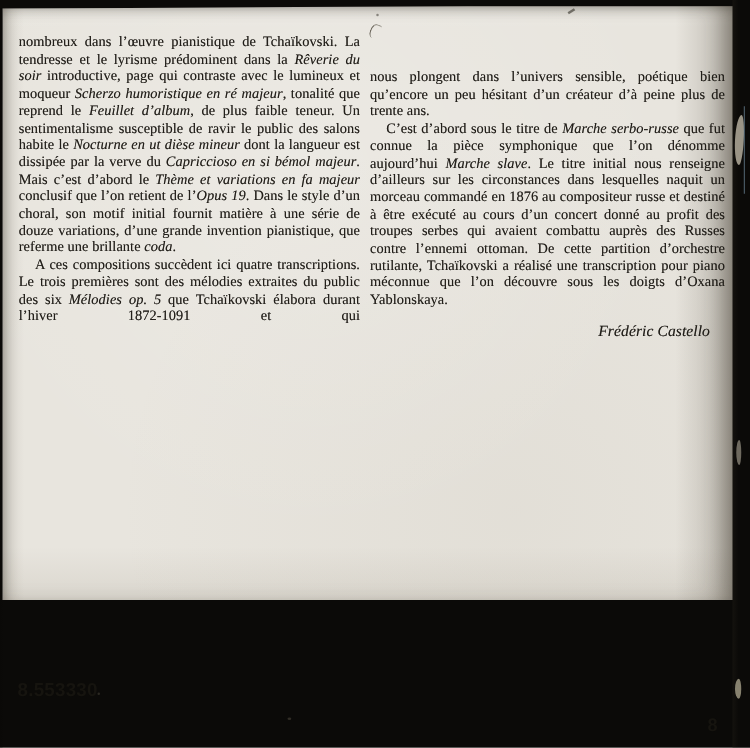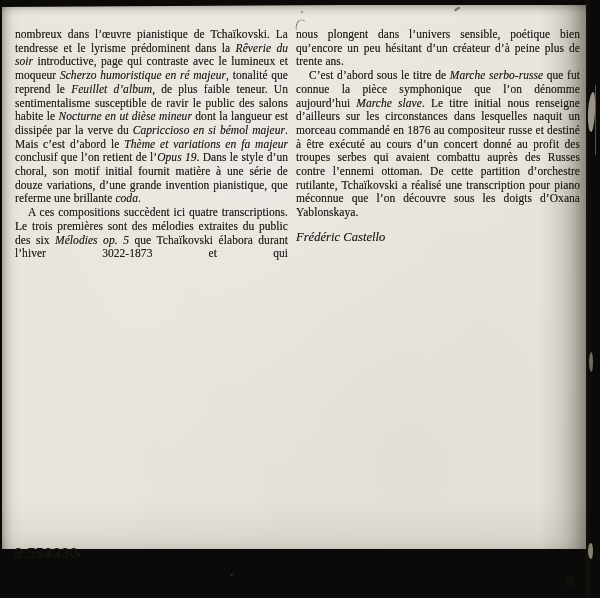--- a/index.html
+++ b/index.html
@@ -6,21 +6,21 @@
   html, body { margin:0; padding:0; }
   body {
     width:600px; height:598px; overflow:hidden;
     font-family:"Liberation Serif","DejaVu Serif",serif;
     background:#0b0a08;
   }
   .scan { position:relative; width:600px; height:598px; background:var(--scanbg,#0b0a08); }
 
   
   .paper {
-    position:absolute; left:2px; top:5px; width:585px; height:544px;
+    position:absolute; left:2px; top:5px; width:585px; height:475px;
     background:
       radial-gradient(ellipse at 42% 28%, rgba(255,255,255,0.16), rgba(255,255,255,0) 62%),
       radial-gradient(ellipse at 70% 85%, rgba(150,140,120,0.07), rgba(150,140,120,0) 55%),
       linear-gradient(to right, rgba(110,100,85,0.14) 0, rgba(0,0,0,0) 3%, rgba(0,0,0,0) 92%, rgba(70,62,50,0.28) 100%),
       linear-gradient(to bottom, rgba(255,255,255,0.10) 0, rgba(0,0,0,0) 4%, rgba(0,0,0,0) 91%, rgba(120,110,92,0.12) 100%),
       var(--paper,#e8e5de);
     box-shadow:
       inset 9px 0 10px -8px rgba(45,40,30,0.45),
       inset -16px 0 20px -10px rgba(50,44,32,0.50),
       inset 0 9px 10px -8px rgba(45,40,30,0.40);
@@ -28,29 +28,29 @@
 
   
   .col {
     position:absolute; top:23px;
     font-size:11.5px; line-height:13.7px;
     color:var(--ink,#211e19);
     letter-spacing:0.05px;
     text-shadow:0 0 0.4px rgba(33,30,25,0.55);
   }
   .col-left  { left:13px;  width:273px; }
-  .col-right { left:294px; width:284px; }
+  .col-right { left:294px; width:284px;margin-top:28px; }
   .para { margin:0; text-align:justify; }
   .para.indent { text-indent:13px; }
   .para.cont-last { text-align-last:justify; }
   .it { font-style:italic; }
 
   .signature {
     margin-top:11px; padding-right:12px;
-    text-align:left; font-style:italic; font-size:12.5px;
+    text-align:right; font-style:italic; font-size:12.5px;
     color:var(--ink,#211e19);
     text-shadow:0 0 0.4px rgba(33,30,25,0.55);
   }
 
   
   .catalog {
     position:absolute; left:12px; top:539px;
     font-family:"Liberation Sans","DejaVu Sans",sans-serif;
     font-weight:bold; font-size:15px; letter-spacing:0.2px;
     color:#16140f;
@@ -100,21 +100,21 @@
 </head>
 <body>
 
 <div class="scan" style="--paper: #e8e5de; --ink: #211e19; --scanbg: #0b0a08;">
 
   <div class="paper">
 
     <div class="col col-left">
       <div>
           <p class="para"><span>nombreux dans l’œuvre pianistique de Tchaïkovski. La tendresse et le lyrisme prédominent dans la </span><span class="it">Rêverie du soir</span><span> introductive, page qui contraste avec le lumineux et moqueur </span><span class="it">Scherzo humoristique en ré majeur</span><span>, tonalité que reprend le </span><span class="it">Feuillet d’album</span><span>, de plus faible teneur. Un sentimentalisme susceptible de ravir le public des salons habite le </span><span class="it">Nocturne en ut dièse mineur</span><span> dont la langueur est dissipée par la verve du </span><span class="it">Capriccioso en si bémol majeur</span><span>. Mais c’est d’abord le </span><span class="it">Thème et variations en fa majeur</span><span> conclusif que l’on retient de l’</span><span class="it">Opus 19</span><span>. Dans le style d’un choral, son motif initial fournit matière à une série de douze variations, d’une grande invention pianistique, que referme une brillante </span><span class="it">coda</span><span>.</span></p>
-          <p class="para indent cont-last"><span>A ces compositions succèdent ici quatre transcriptions. Le trois premières sont des mélodies extraites du public des six </span><span class="it">Mélodies op. 5</span><span> que Tchaïkovski élabora durant l’hiver 3022-1873 et qui</span></p>
+          <p class="para indent cont-last"><span>A ces compositions succèdent ici quatre transcriptions. Le trois premières sont des mélodies extraites du public des six </span><span class="it">Mélodies op. 5</span><span> que Tchaïkovski élabora durant l’hiver 1872-1091 et qui</span></p>
         </div>
     </div>
 
     <div class="col col-right">
       <div>
           <p class="para"><span>nous plongent dans l’univers sensible, poétique bien qu’encore un peu hésitant d’un créateur d’à peine plus de trente ans.</span></p>
           <p class="para indent"><span>C’est d’abord sous le titre de </span><span class="it">Marche serbo-russe</span><span> que fut connue la pièce symphonique que l’on dénomme aujourd’hui </span><span class="it">Marche slave</span><span>. Le titre initial nous renseigne d’ailleurs sur les circonstances dans lesquelles naquit un morceau commandé en 1876 au compositeur russe et destiné à être exécuté au cours d’un concert donné au profit des troupes serbes qui avaient combattu auprès des Russes contre l’ennemi ottoman. De cette partition d’orchestre rutilante, Tchaïkovski a réalisé une transcription pour piano méconnue que l’on découvre sous les doigts d’Oxana Yablonskaya.</span></p>
         </div>
       <div class="signature">Frédéric Castello</div>
     </div>

